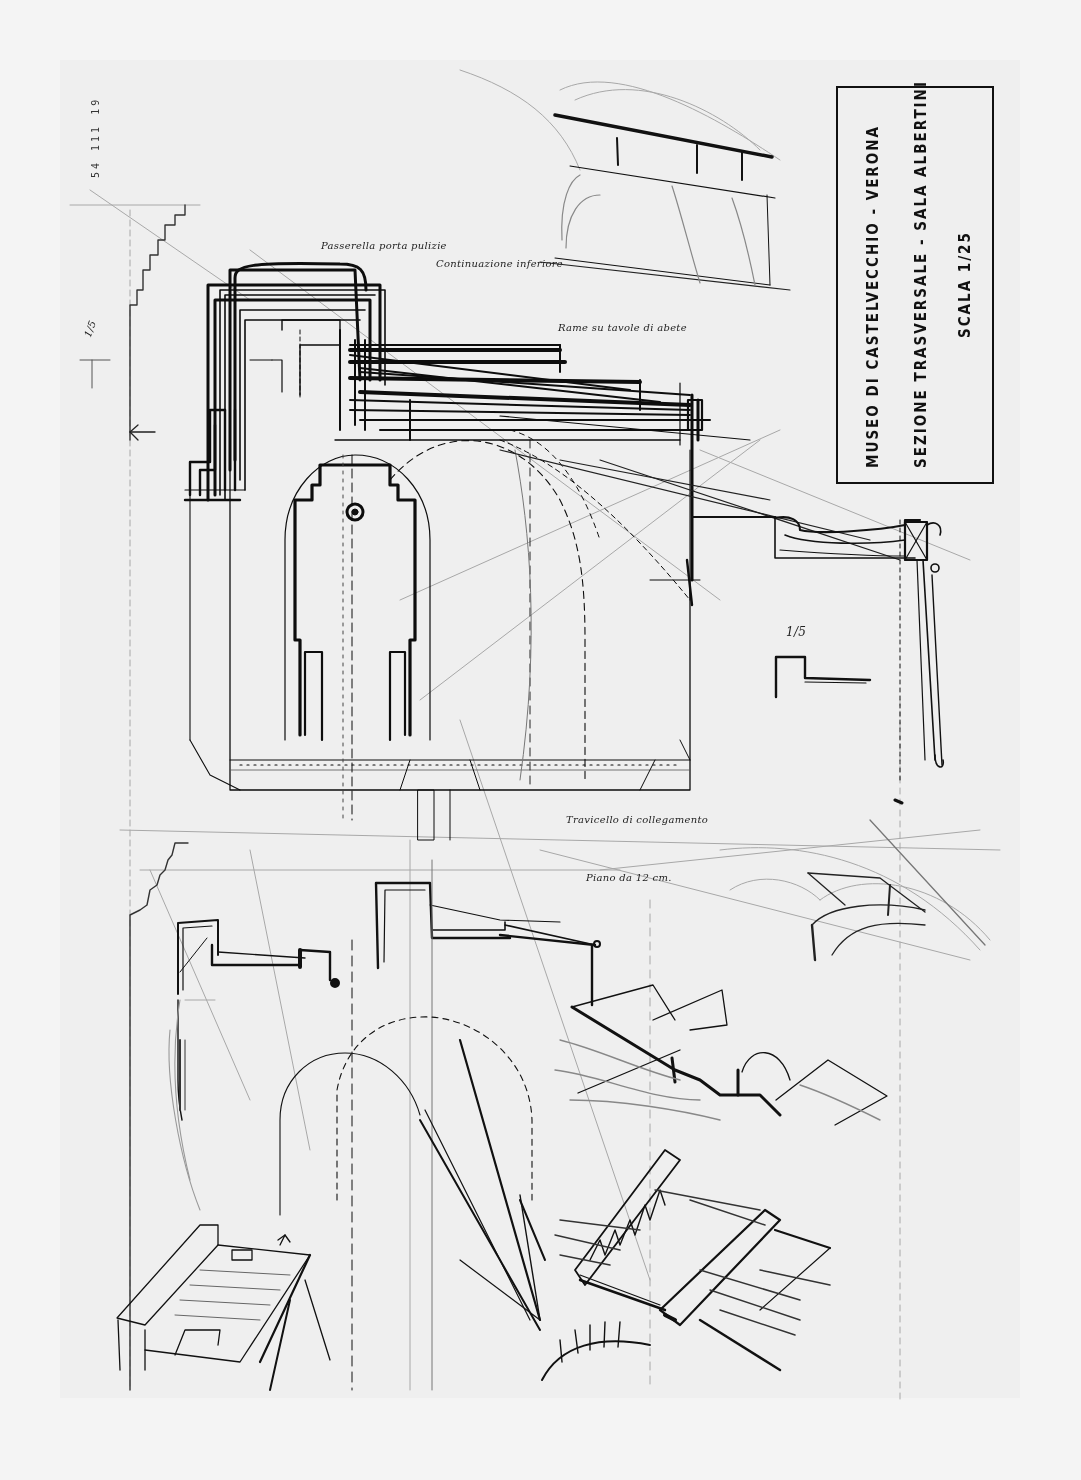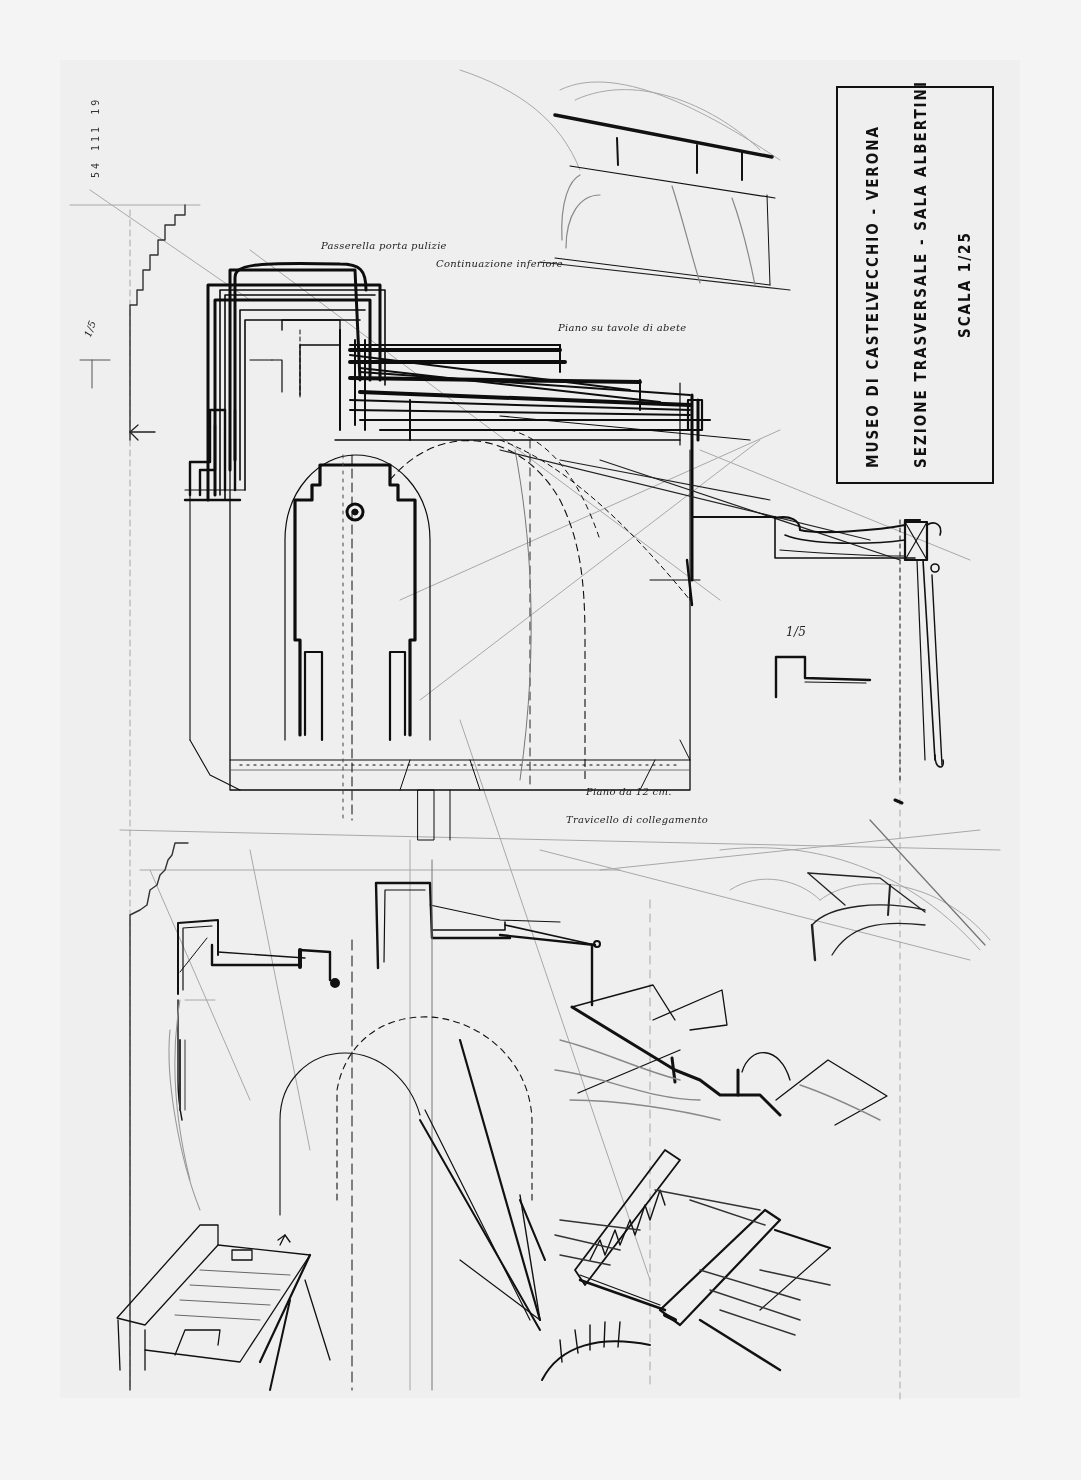--- a/index.html
+++ b/index.html
@@ -373,17 +373,17 @@
 <div class="title-box">
   <div class="title-line" style="left:26px; top:380px;">MUSEO DI CASTELVECCHIO - VERONA</div>
   <div class="title-line" style="left:74px; top:380px;">SEZIONE TRASVERSALE - SALA ALBERTINI</div>
   <div class="title-line" style="left:118px; top:250px;">SCALA 1/25</div>
 </div>
 
 <div class="code" style="left:90px; top:178px;">54 111 19</div>
 
 <div class="hand" style="left:313px; top:240px;margin-left:8px;">Passerella porta pulizie</div>
 <div class="hand" style="left:436px; top:258px;">Continuazione inferiore</div>
-<div class="hand" style="left:558px; top:322px;">Piano su tavole di abete</div>
-<div class="hand" style="left:586px; top:786px;">Piano da 12 cm.</div>
+<div class="hand" style="left:558px; top:322px;">Rame su tavole di abete</div>
+<div class="hand" style="left:586px; top:872px;">Piano da 12 cm.</div>
 <div class="hand" style="left:566px; top:814px;">Travicello di collegamento</div>
 <div class="hand" style="left:82px; top:335px; transform:rotate(-70deg); transform-origin:left top;">1/5</div>
 <div class="hand" style="left:786px; top:625px; font-size:12px;">1/5</div>
 
 </body></html>

